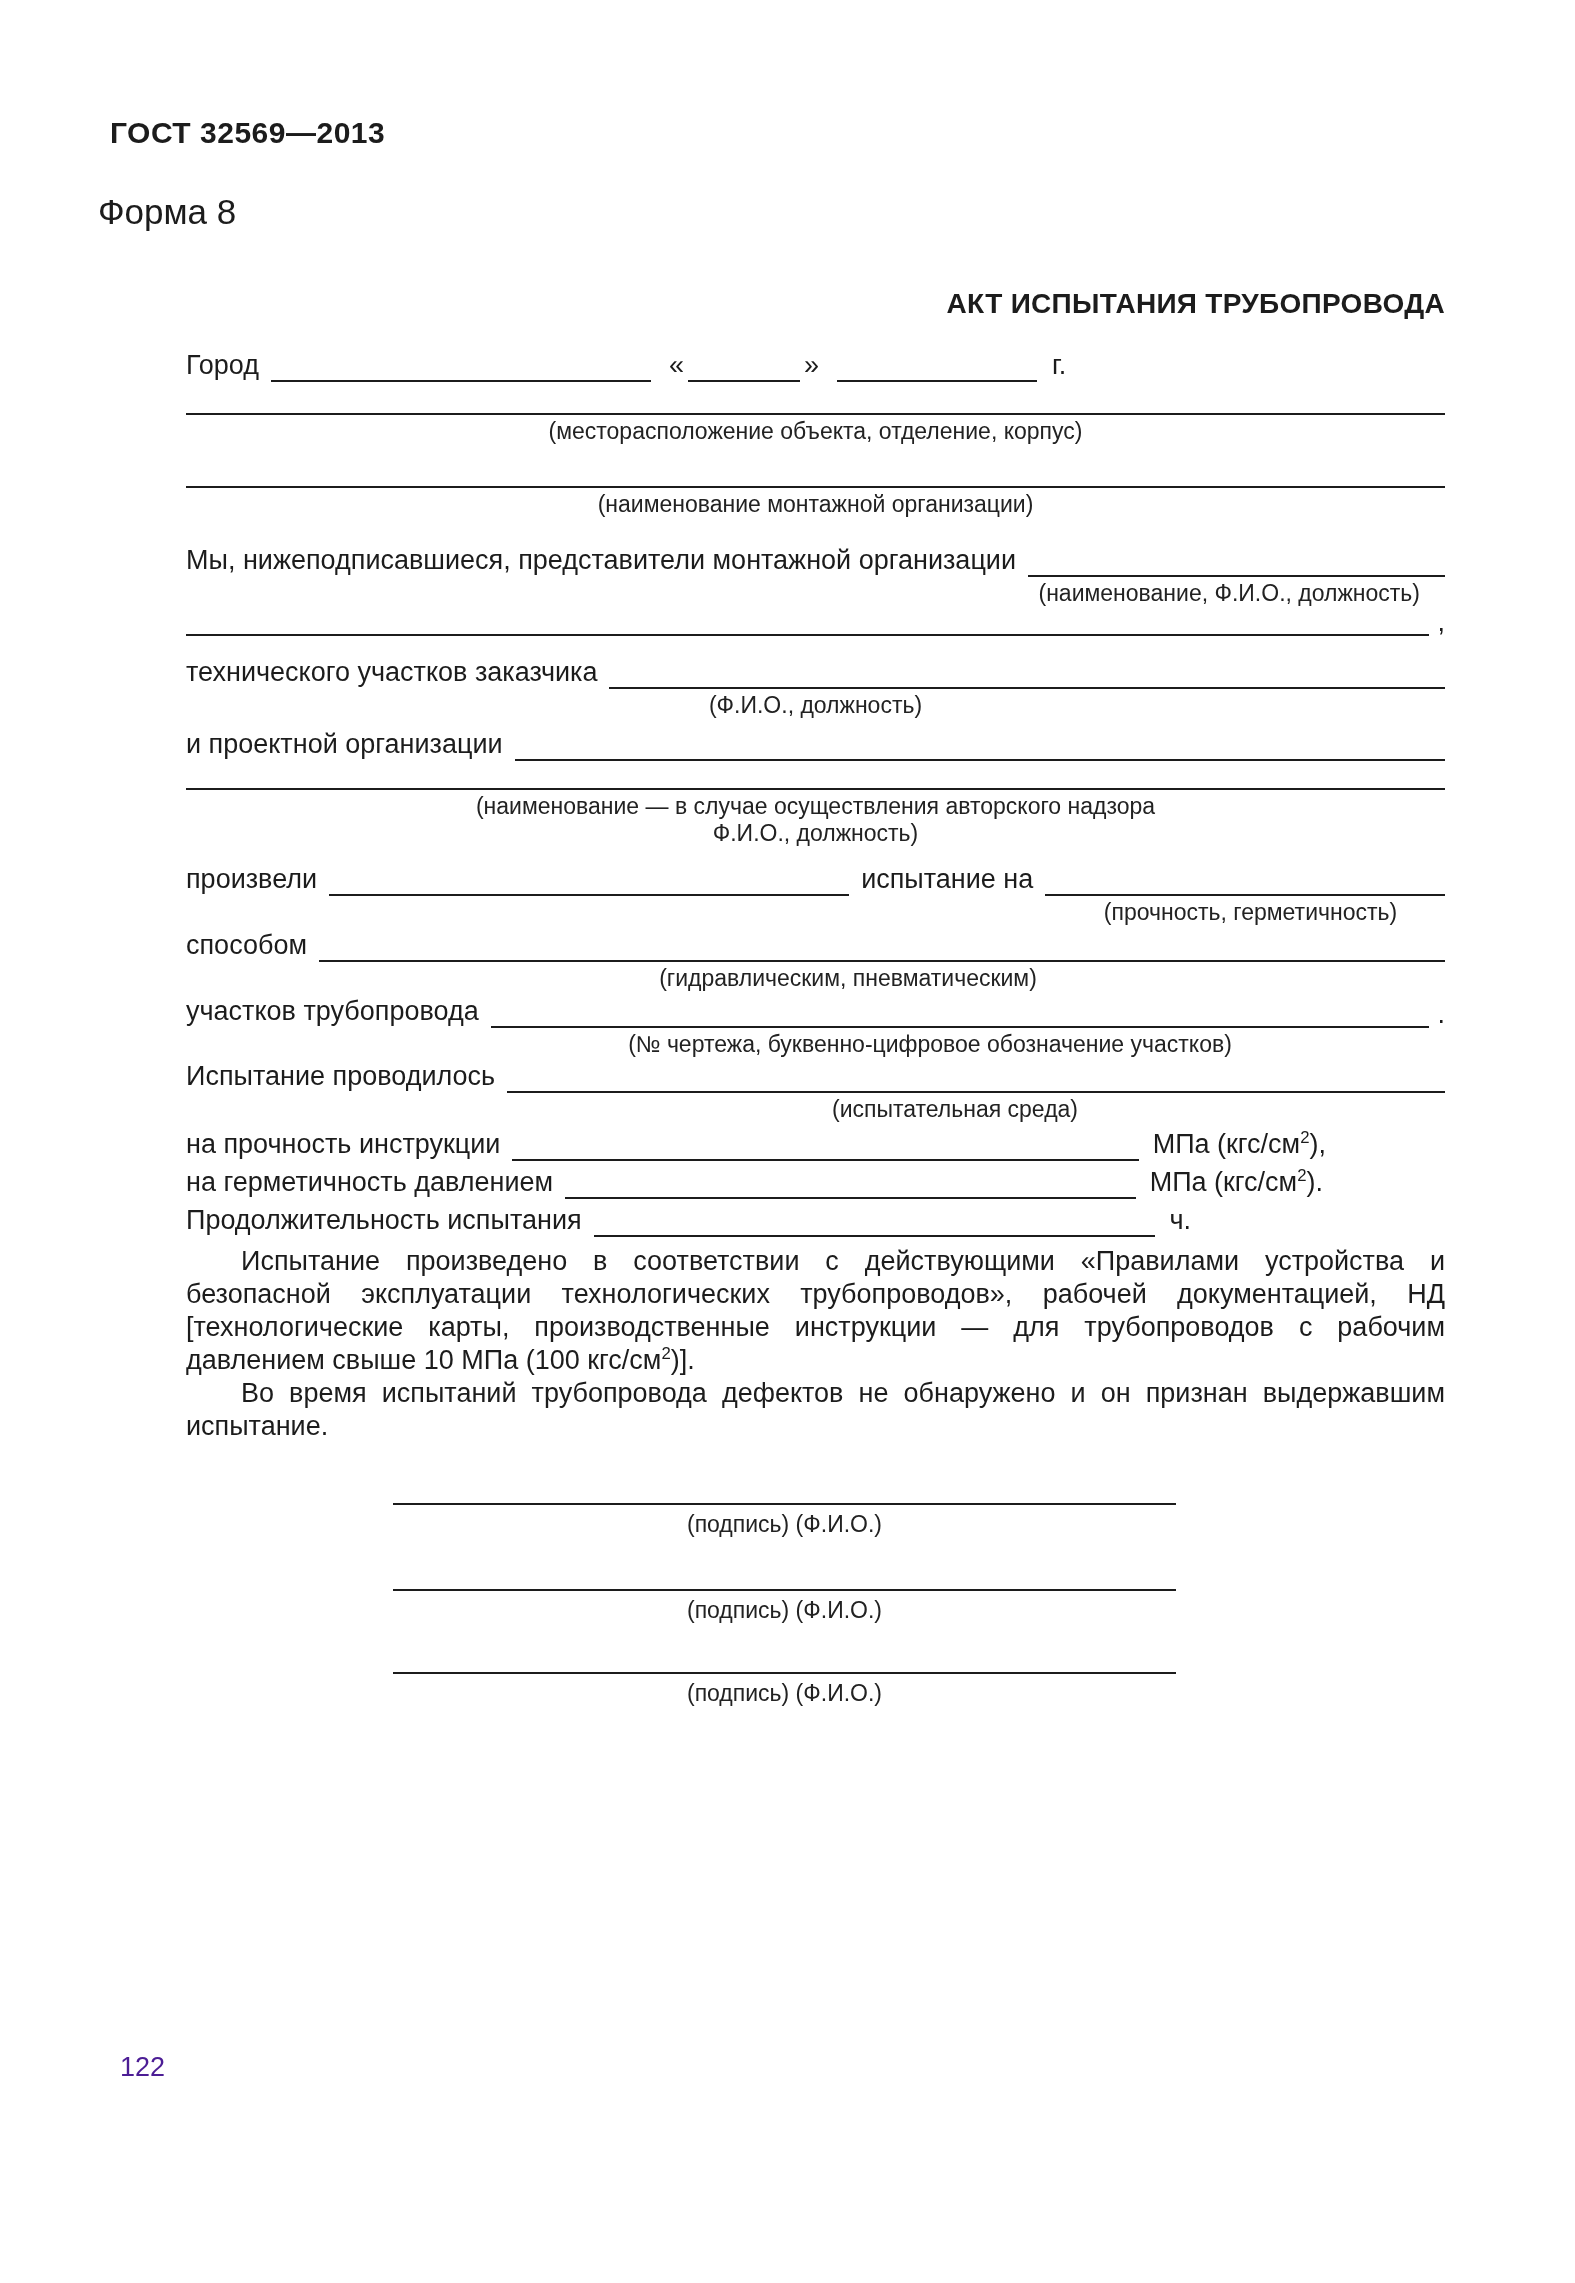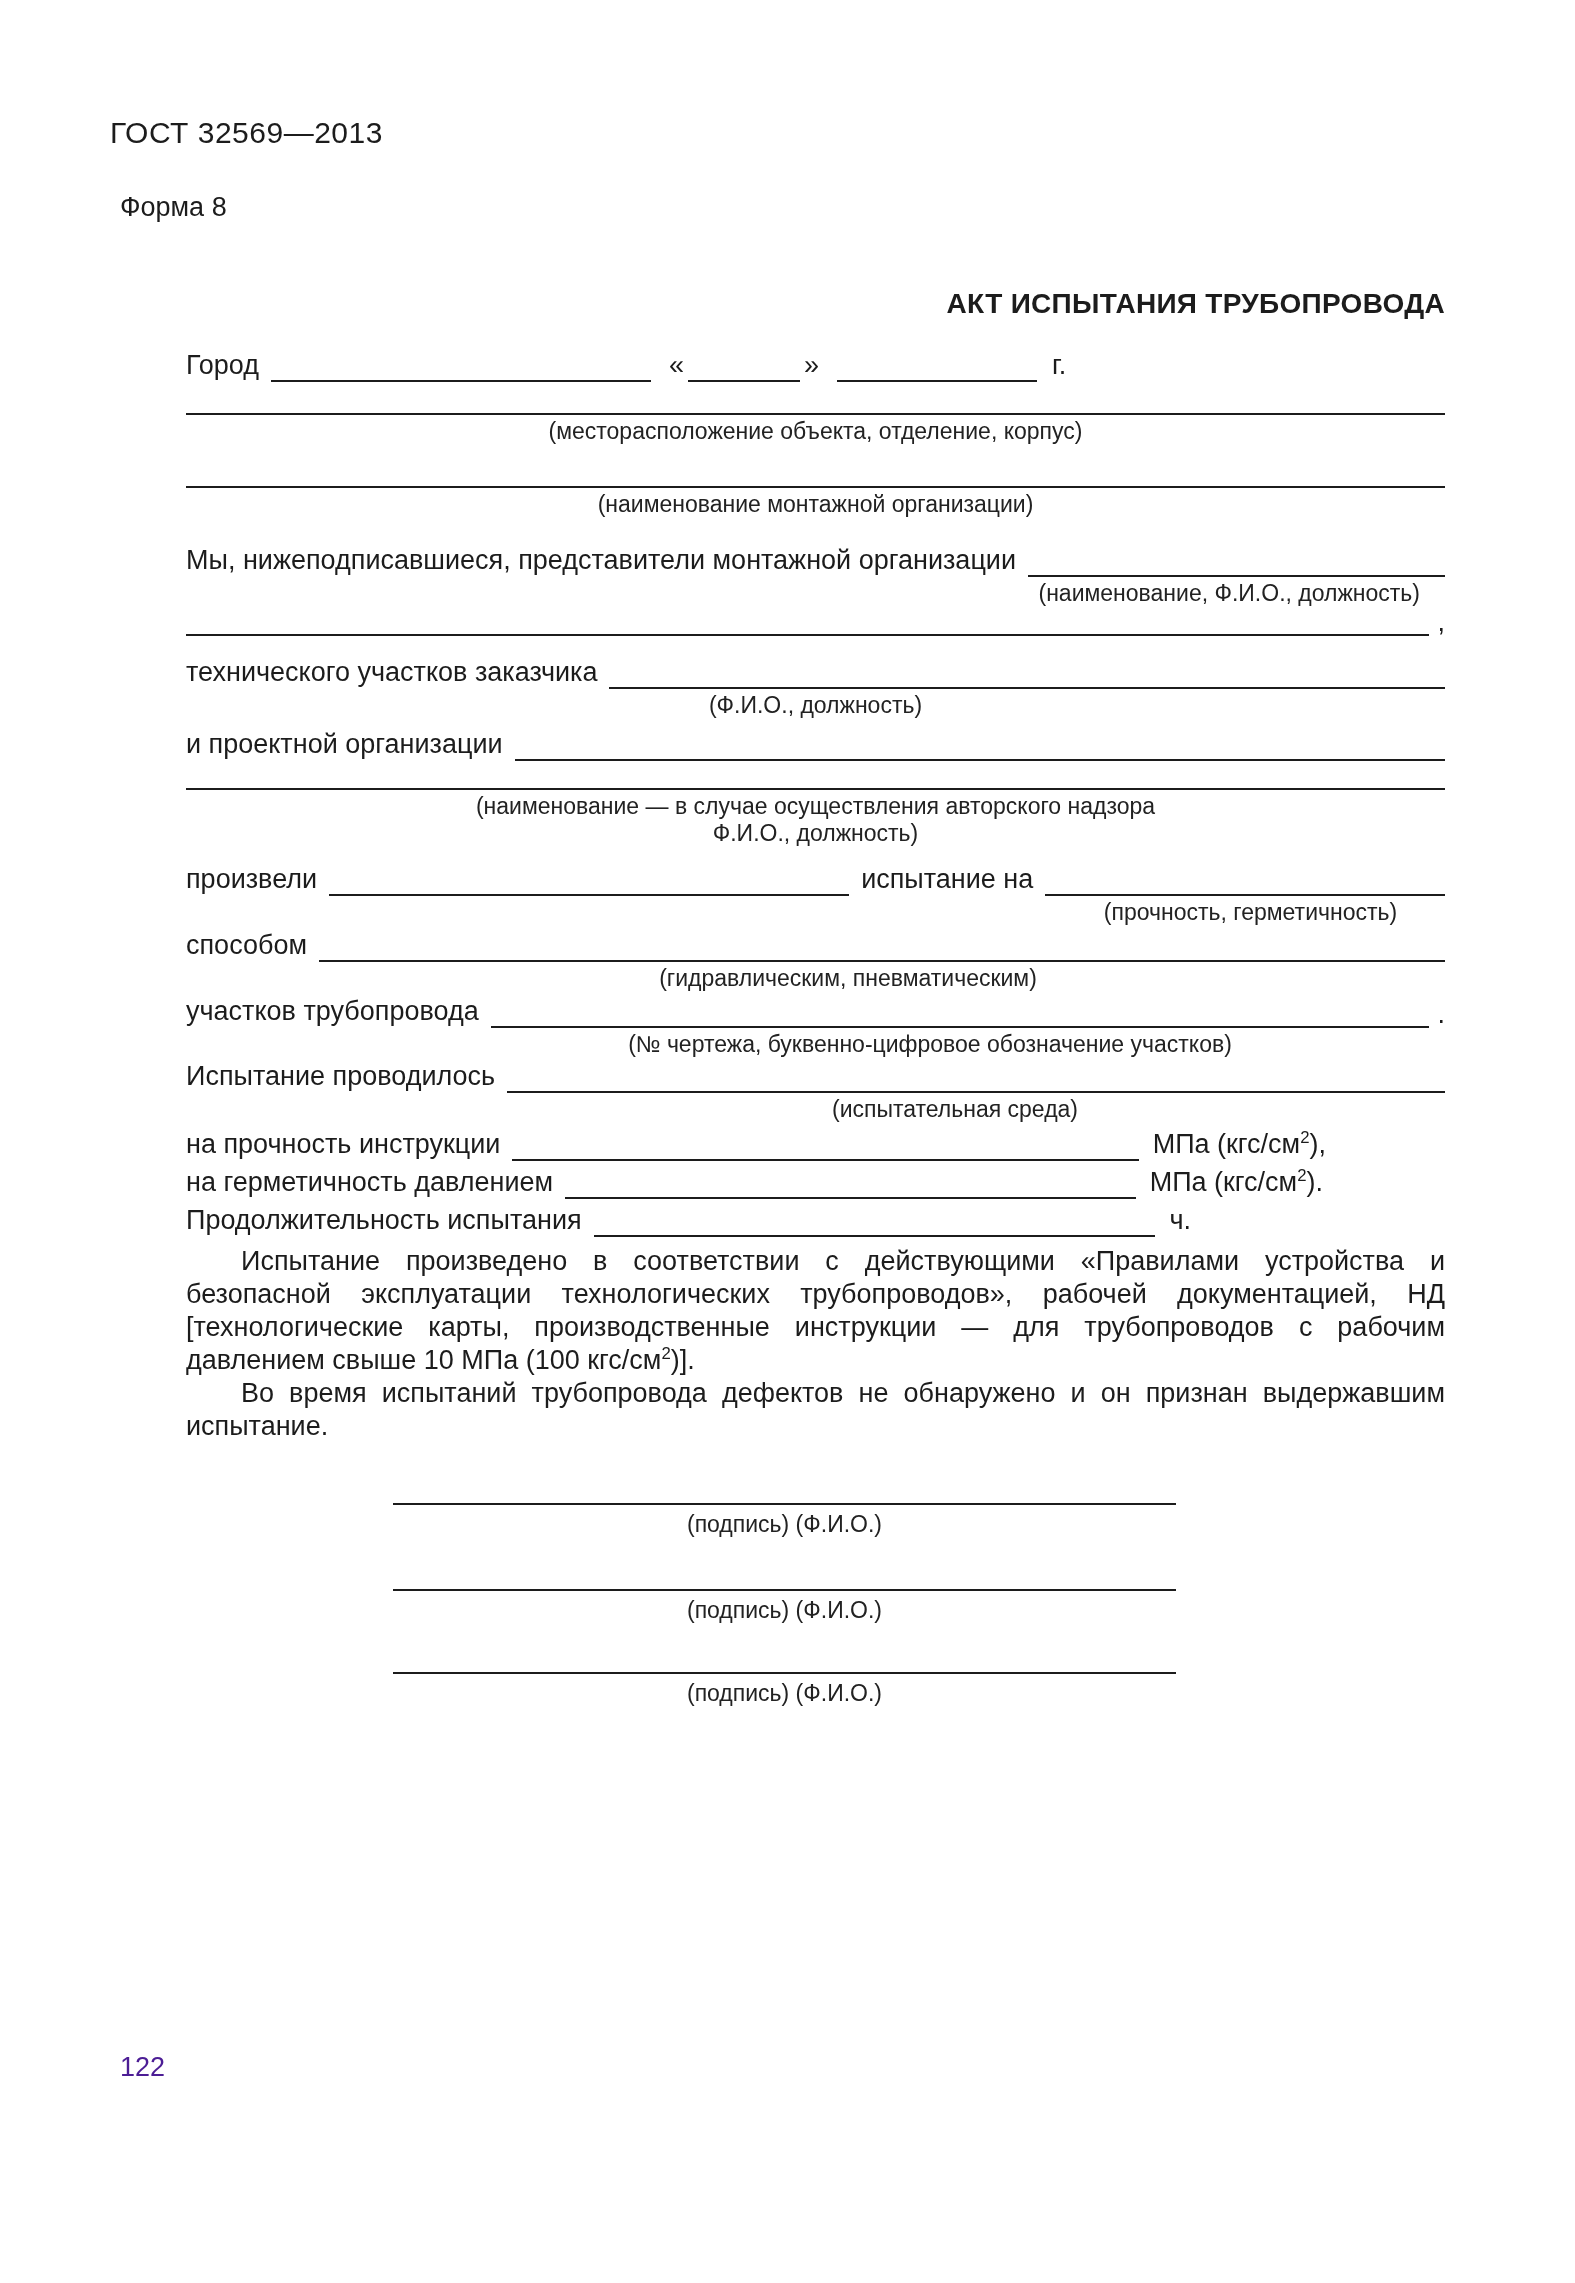--- a/index.html
+++ b/index.html
@@ -5,22 +5,22 @@
   html,body{margin:0;padding:0;background:#e8e8e8;}
   .page{
     position:relative;
     width:1575px;height:2283px;
     margin:0 auto;
     background:#ffffff;
     font-family:"Liberation Sans","DejaVu Sans",sans-serif;
     color:#1c1c1c;
     overflow:hidden;
   }
-  .gost{position:absolute;left:110px;top:116px;font-size:30px;font-weight:normal;letter-spacing:.5px;}
-  .forma{position:absolute;left:120px;top:192px;font-size:27px;}
+  .gost{position:absolute;left:110px;top:116px;font-size:30px;font-weight:bold;letter-spacing:.5px;}
+  .forma{position:absolute;left:98px;top:192px;font-size:35px;}
   .pagenum{position:absolute;left:120px;top:2052px;font-size:27px;color:#4c1d95;}
   .body{position:absolute;left:186px;top:287px;width:1259px;font-size:27px;line-height:34px;}
   .doc-title{text-align:right;font-weight:bold;font-size:28px;letter-spacing:.3px;}
   .row{display:flex;align-items:flex-end;}
   .blank{border-bottom:2px solid #1c1c1c;flex:1 1 auto;height:30px;}
   .blank.fixed{flex:0 0 auto;}
   .row .lbl{white-space:nowrap;}
   .row .blank{margin-left:12px;}
   .fullline{border-bottom:2px solid #1c1c1c;}
   .cap{font-size:23px;line-height:27px;text-align:center;color:#222;}

